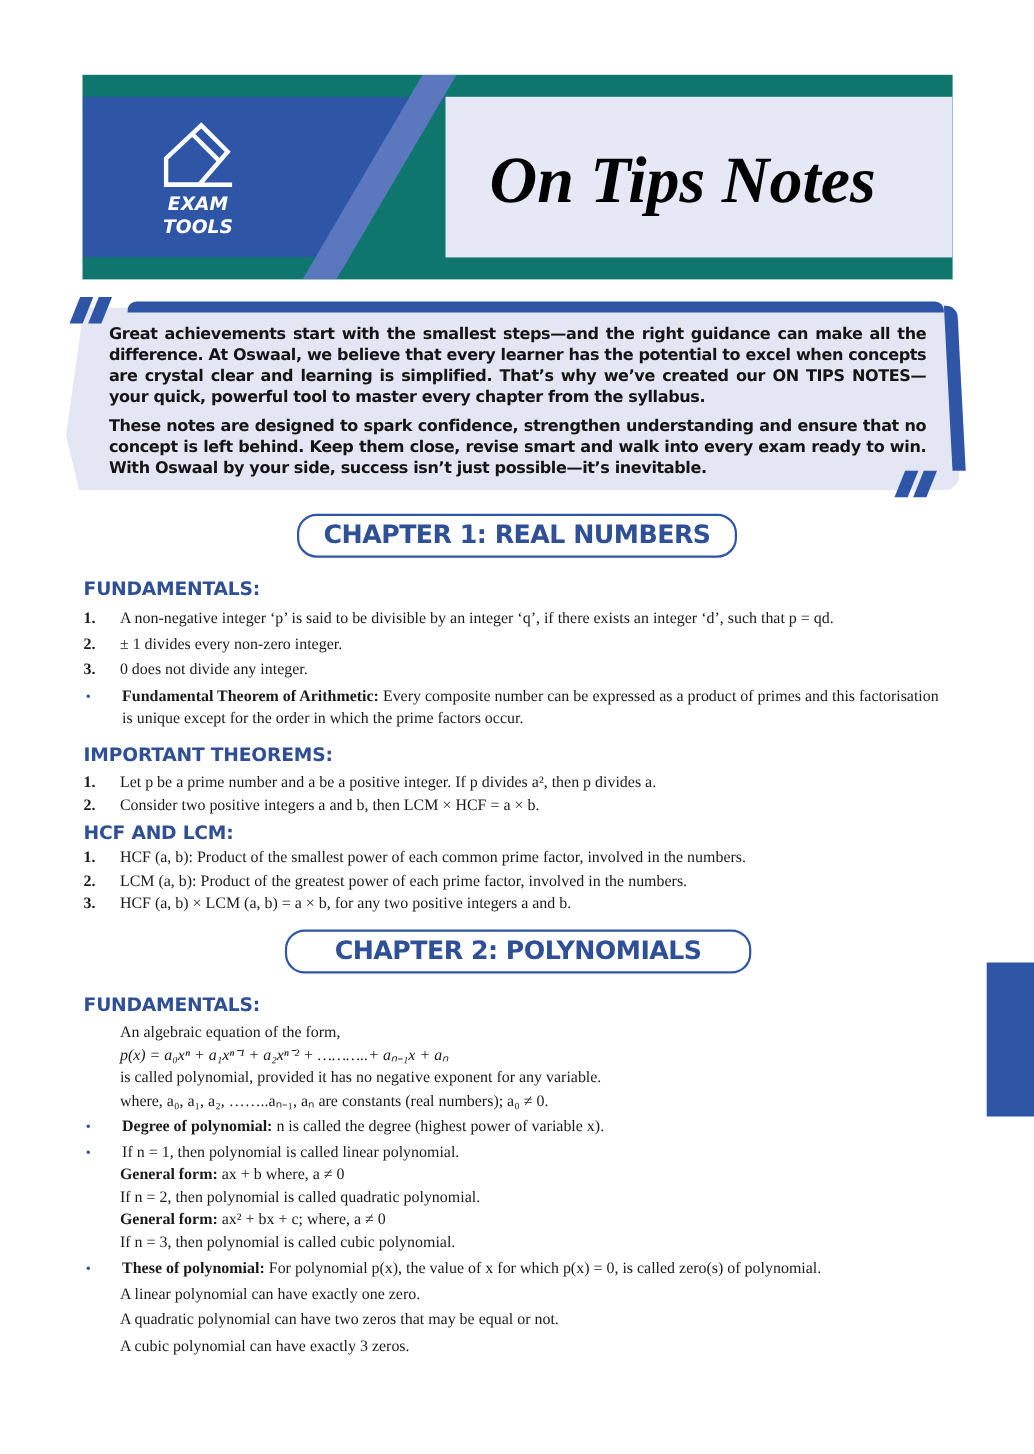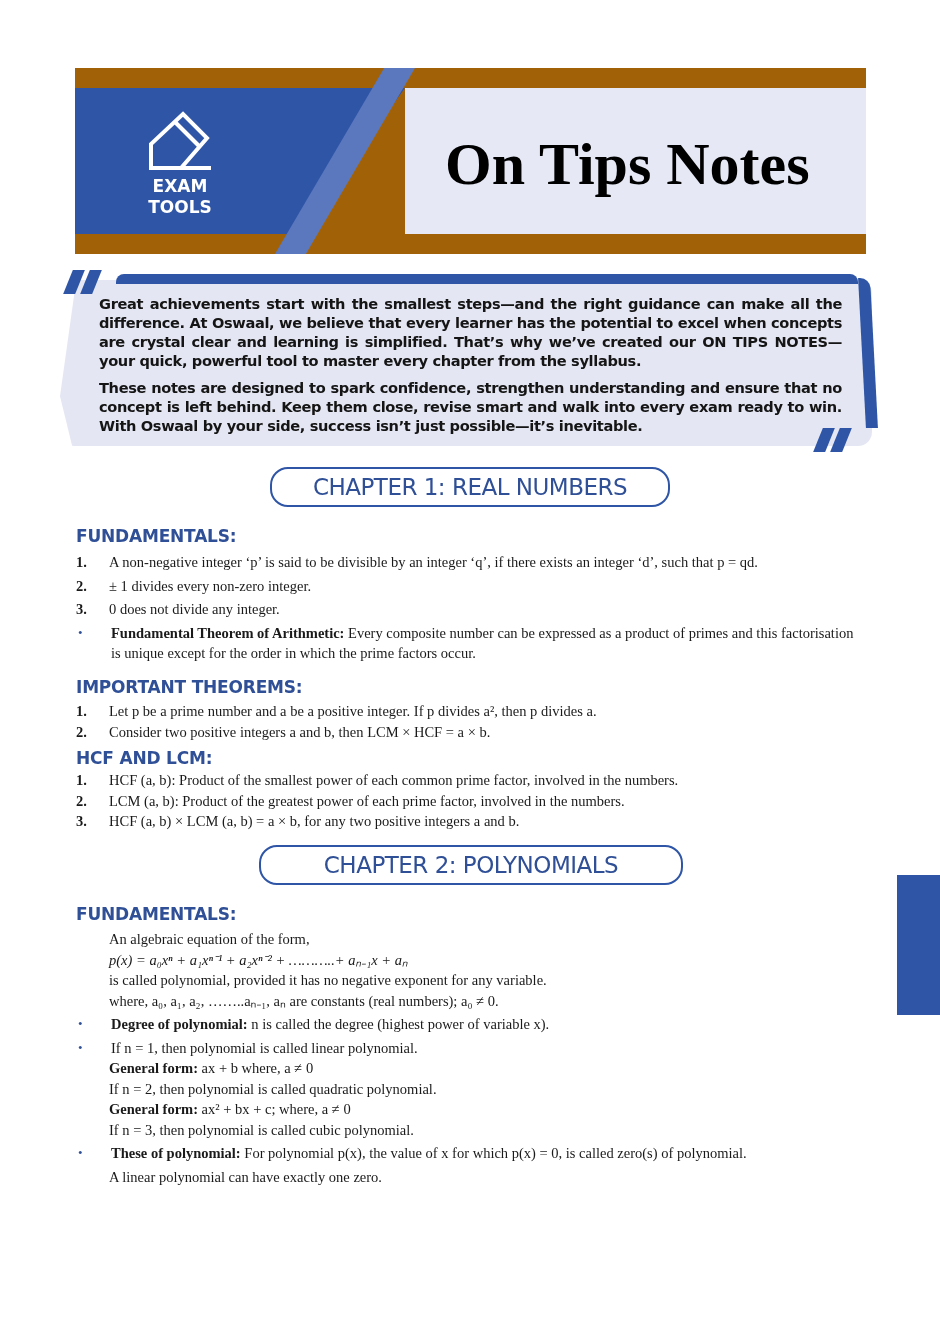--- a/index.html
+++ b/index.html
@@ -1,18 +1,18 @@
 <!DOCTYPE html>
 <html><head>
 <meta charset="utf-8">
 <style>
   html, body { margin: 0; padding: 0; }
   body { width: 940px; height: 1322px; background: #ffffff; position: relative; overflow: hidden;
          font-family: "Liberation Serif", serif; color: #1a1a1a; }
-  .banner { position: absolute; left: 75px; top: 68px; width: 791px; height: 186px; background: #a16207; overflow: hidden; }
+  .banner { position: absolute; left: 75px; top: 68px; width: 791px; height: 186px; background: #0f766e; overflow: hidden; font-style: italic; }
   .banner .blue { position: absolute; left: 0; top: 20px; width: 330px; height: 146px; background: #2f55a6;
                   clip-path: polygon(0 0, 100% 0, 68% 100%, 0 100%); }
   .banner .stripe { position: absolute; left: 200px; top: 0; width: 140px; height: 186px; background: #5b78bf;
                   clip-path: polygon(78% 0, 100% 0, 22% 100%, 0 100%); }
   .banner .lightband { position: absolute; left: 330px; top: 20px; right: 0; height: 146px; background: #e6e9f5; }
   .icon-box { position: absolute; left: 70px; top: 42px; width: 70px; height: 110px; }
   .icon-box svg { position: absolute; left: 2px; top: 0; }
   .exam-label { position: absolute; left: 0; top: 66px; width: 70px; text-align: center; color: #ffffff;
                 font-family: "DejaVu Sans", sans-serif; font-size: 17px; line-height: 21px; font-weight: bold; letter-spacing: 0px; }
   .title { position: absolute; left: 370px; top: 62px; font-family: "Liberation Serif", serif; font-weight: bold;
@@ -27,21 +27,21 @@
   .qmark { position: absolute; font-family: "DejaVu Sans", sans-serif; font-weight: bold; color: #2f55a6; }
   .qmark-open { left: 8px; top: -2px; width: 40px; height: 26px; }
   .qmark-close { right: 20px; top: 156px; width: 40px; height: 26px; }
   .qmark span { display: inline-block; width: 12px; height: 24px; background: #2f55a6; transform: skewX(-22deg); margin-right: 5px; }
   .quote-text { position: absolute; left: 39px; top: 22px; width: 743px; font-family: "DejaVu Sans", sans-serif;
                 font-size: 14.6px; line-height: 19px; font-weight: bold; color: #151515; text-align: justify; letter-spacing: -0.35px; }
   .quote-text p { margin: 0 0 8px 0; }
 
   .chapter-pill { position: absolute; height: 36px; border: 2.5px solid #2f55a6; border-radius: 18px;
                   display: flex; align-items: center; justify-content: center; background: #fff;
-                  font-family: "DejaVu Sans", sans-serif; font-weight: normal; font-size: 23px; color: #2f4f96; letter-spacing: -0.5px; }
+                  font-family: "DejaVu Sans", sans-serif; font-weight: bold; font-size: 23px; color: #2f4f96; letter-spacing: -0.5px; }
   .ch1 { left: 270px; top: 467px; width: 396px; }
   .ch2 { left: 259px; top: 845px; width: 420px; }
 
   .section { position: absolute; left: 76px; font-family: "DejaVu Sans", sans-serif; font-weight: bold; font-size: 17px;
              color: #2f4f96; letter-spacing: -0.2px; }
   .list { position: absolute; left: 76px; width: 790px; font-size: 14.5px; line-height: 20.5px; }
   .row { display: flex; }
   .row .num { width: 33px; flex: none; font-weight: bold; }
   .row .bullet { width: 33px; flex: none; color: #2f4f96; font-size: 13px; padding-left: 2px; }
   .row .txt { flex: 1; }
@@ -189,16 +189,24 @@
   <div class="row">
       <span class="bullet">•</span>
       <span class="txt"><span class="b">These of polynomial:</span><span> For polynomial p(x), the value of x for which  p(x) = 0, is called zero(s) of polynomial.</span></span>
     </div>
   <div class="gap"></div>
   <div class="row">
       <span class="num"></span>
       <span class="txt">A linear polynomial can have exactly one zero.</span>
     </div>
   <div class="gap"></div>
-  <div class="gap"></div>
+  <div class="row">
+      <span class="num"></span>
+      <span class="txt">A quadratic polynomial can have two zeros that may be equal or not.</span>
+    </div>
+  <div class="gap"></div>
+  <div class="row">
+      <span class="num"></span>
+      <span class="txt">A cubic polynomial can have exactly 3 zeros.</span>
+    </div>
 </div>
 
 <div class="side-tab"></div>
 
 </body></html>

